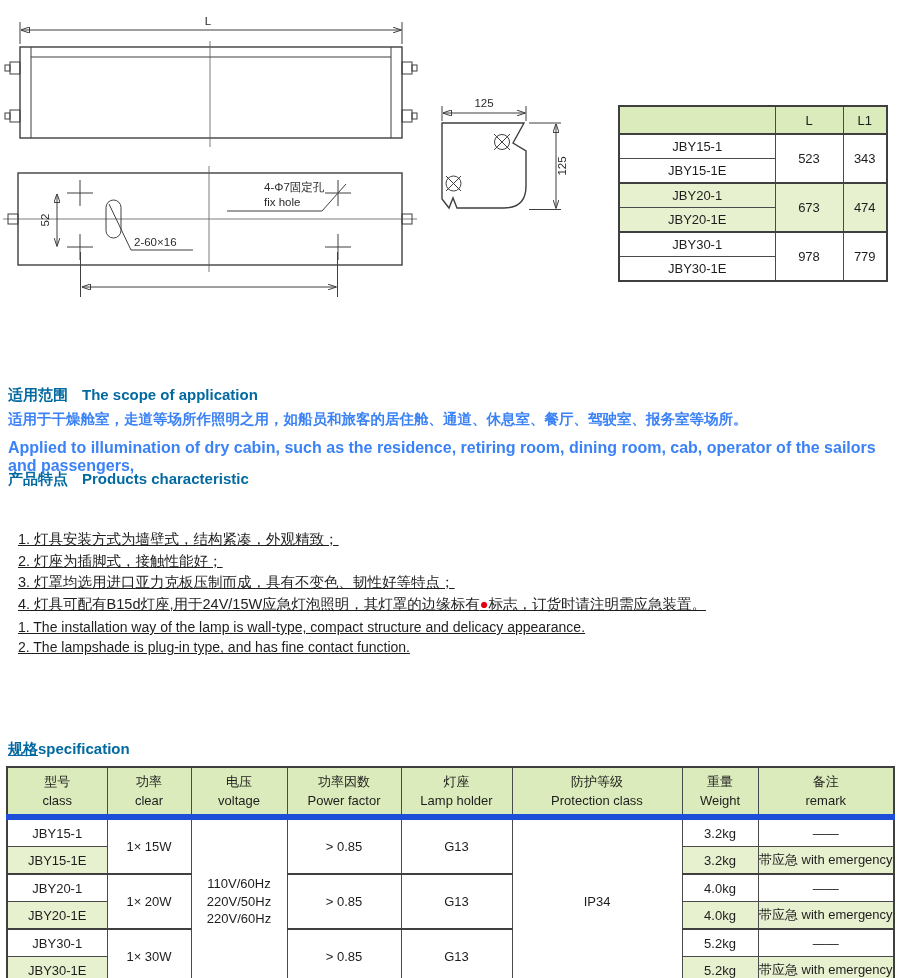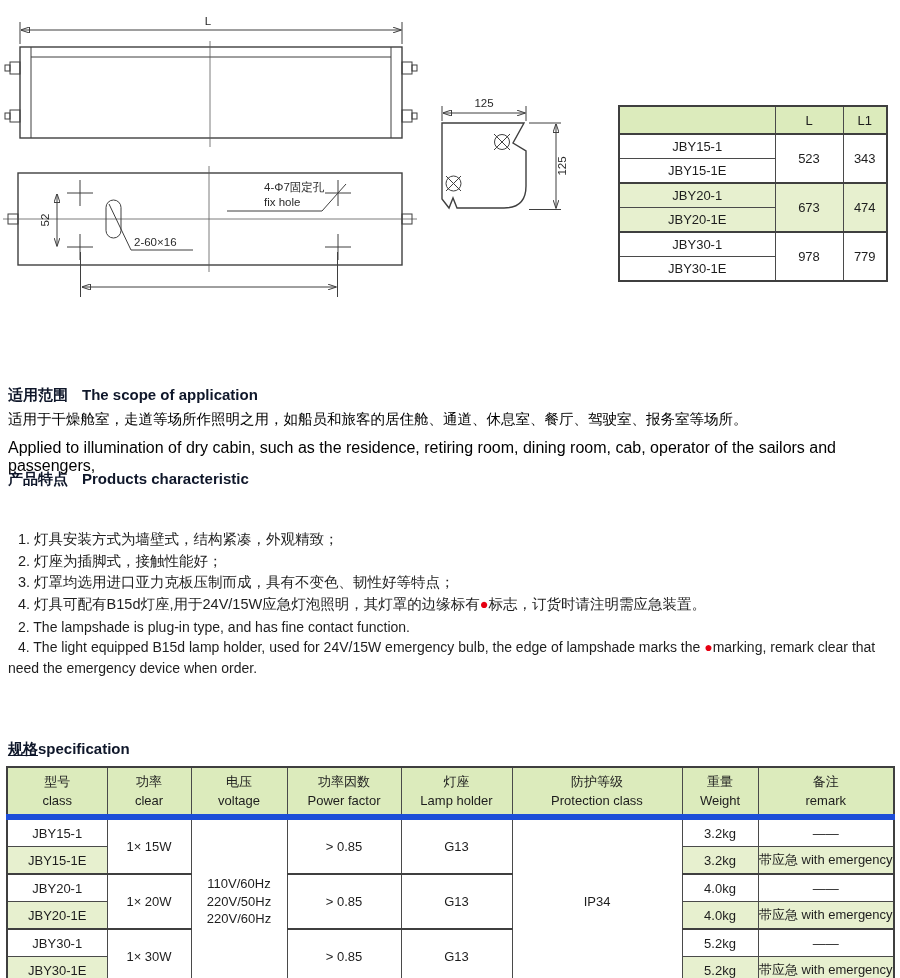--- a/index.html
+++ b/index.html
@@ -17,29 +17,29 @@
 
   
   table{border-collapse:collapse;table-layout:fixed;}
   .dimtbl{left:618px;top:105px;width:268px;border:2px solid #3f3f3f;font-size:13px;}
   .dimtbl th,.dimtbl td{border:1px solid #4a4a4a;text-align:center;padding:0;height:23px;color:#1d1d1d;}
   .dimtbl th{background:#dcebbc;font-weight:normal;height:26px;border-bottom:2px solid #3f3f3f;}
   .dimtbl tr.grp td{border-top:2px solid #3f3f3f;}
   .dimtbl td.hl{background:#e7f0cf;}
 
   
-  .sec-head{position:absolute;left:8px;font-weight:bold;font-size:15px;color:#0f172a;white-space:nowrap;}
+  .sec-head{position:absolute;left:8px;font-weight:bold;font-size:15px;color:#0369a1;white-space:nowrap;}
   .sec-head .zh{margin-right:14px;}
   .sec-head.tight .zh{margin-right:0;text-decoration:underline;}
-  .para{position:absolute;left:8px;width:886px;font-size:14.5px;color:#000000;}
+  .para{position:absolute;left:8px;width:886px;font-size:14.5px;color:#3b82f6;font-weight:bold;}
   .para.en{font-size:16px;}
   .lst{position:absolute;left:8px;width:886px;color:#1e1e1e;}
   .lst.zh{font-size:14.5px;line-height:21.5px;}
   .lst.en{font-size:14px;line-height:20.4px;}
-  .lst div{text-indent:10px;}
+  .lst div{text-indent:10px;text-decoration:underline;}
   .lst .w1{ text-indent:10px;}
   .dot{color:#e60012;}
 
   
   .spectbl{left:6px;top:766px;width:887px;border:2px solid #3f3f3f;font-size:13px;}
   .spectbl th,.spectbl td{border:1px solid #4a4a4a;text-align:center;vertical-align:middle;padding:0;color:#1d1d1d;}
   .spectbl th{background:#dcebbc;font-weight:normal;height:46px;border-bottom:6px solid #1d4ed8;line-height:1.5;}
   .spectbl td{height:26px;}
   .spectbl tr.grp td{border-top:2px solid #3f3f3f;}
   .spectbl td.hl{background:#e7f0cf;}
@@ -178,22 +178,22 @@
 <div class="sec-head" style="top:470px">
   <span class="zh">产品特点</span><span>Products characteristic</span>
 </div>
 <div class="lst zh" style="top:529px">
   <div>1. 灯具安装方式为墙壁式，结构紧凑，外观精致；</div>
   <div>2. 灯座为插脚式，接触性能好；</div>
   <div>3. 灯罩均选用进口亚力克板压制而成，具有不变色、韧性好等特点；</div>
   <div class="w1"><span>4. 灯具可配有B15d灯座,用于24V/15W应急灯泡照明，其灯罩的边缘标有</span><span class="dot">●</span><span>标志，订货时请注明需应急装置。</span></div>
 </div>
 <div class="lst en" style="top:617px">
+  <div>1.  The installation way of the lamp is wall-type, compact structure and delicacy appearance.</div>
   <div>2.  The lampshade is plug-in type, and has fine contact function.</div>
-  <div class="w1"><span>4.  The light equipped B15d lamp holder, used for 24V/15W emergency bulb, the edge of lampshade marks the </span><span class="dot">●</span><span>marking, remark clear that need the emergency device when order.</span></div>
 </div>
 
 <div class="sec-head tight" style="top:740px">
   <span class="zh">规格</span><span>specification</span>
 </div>
 
 <table class="abs spectbl">
   <colgroup>
     <col style="width:100px">
       <col style="width:84px">

